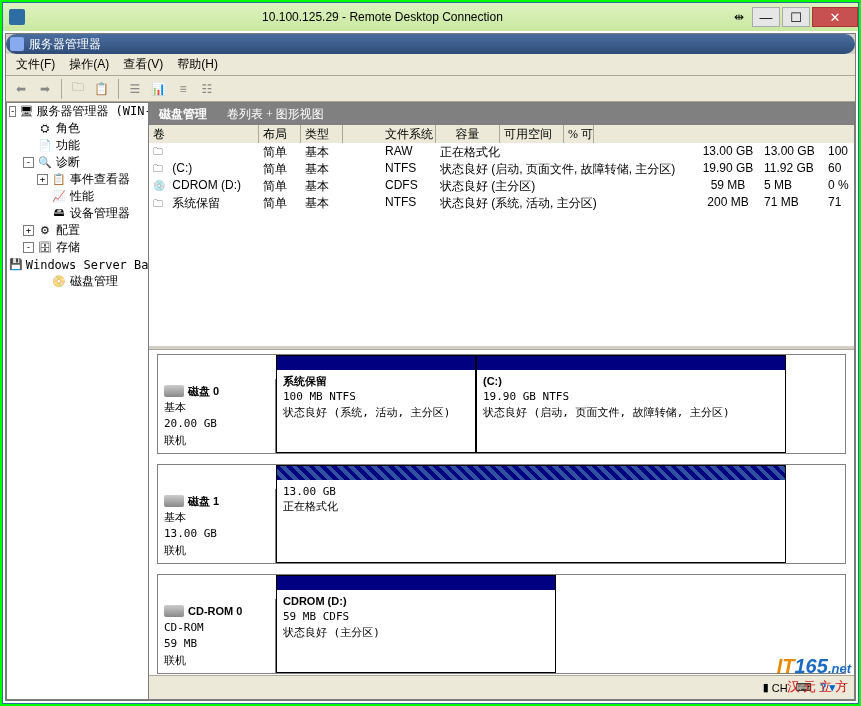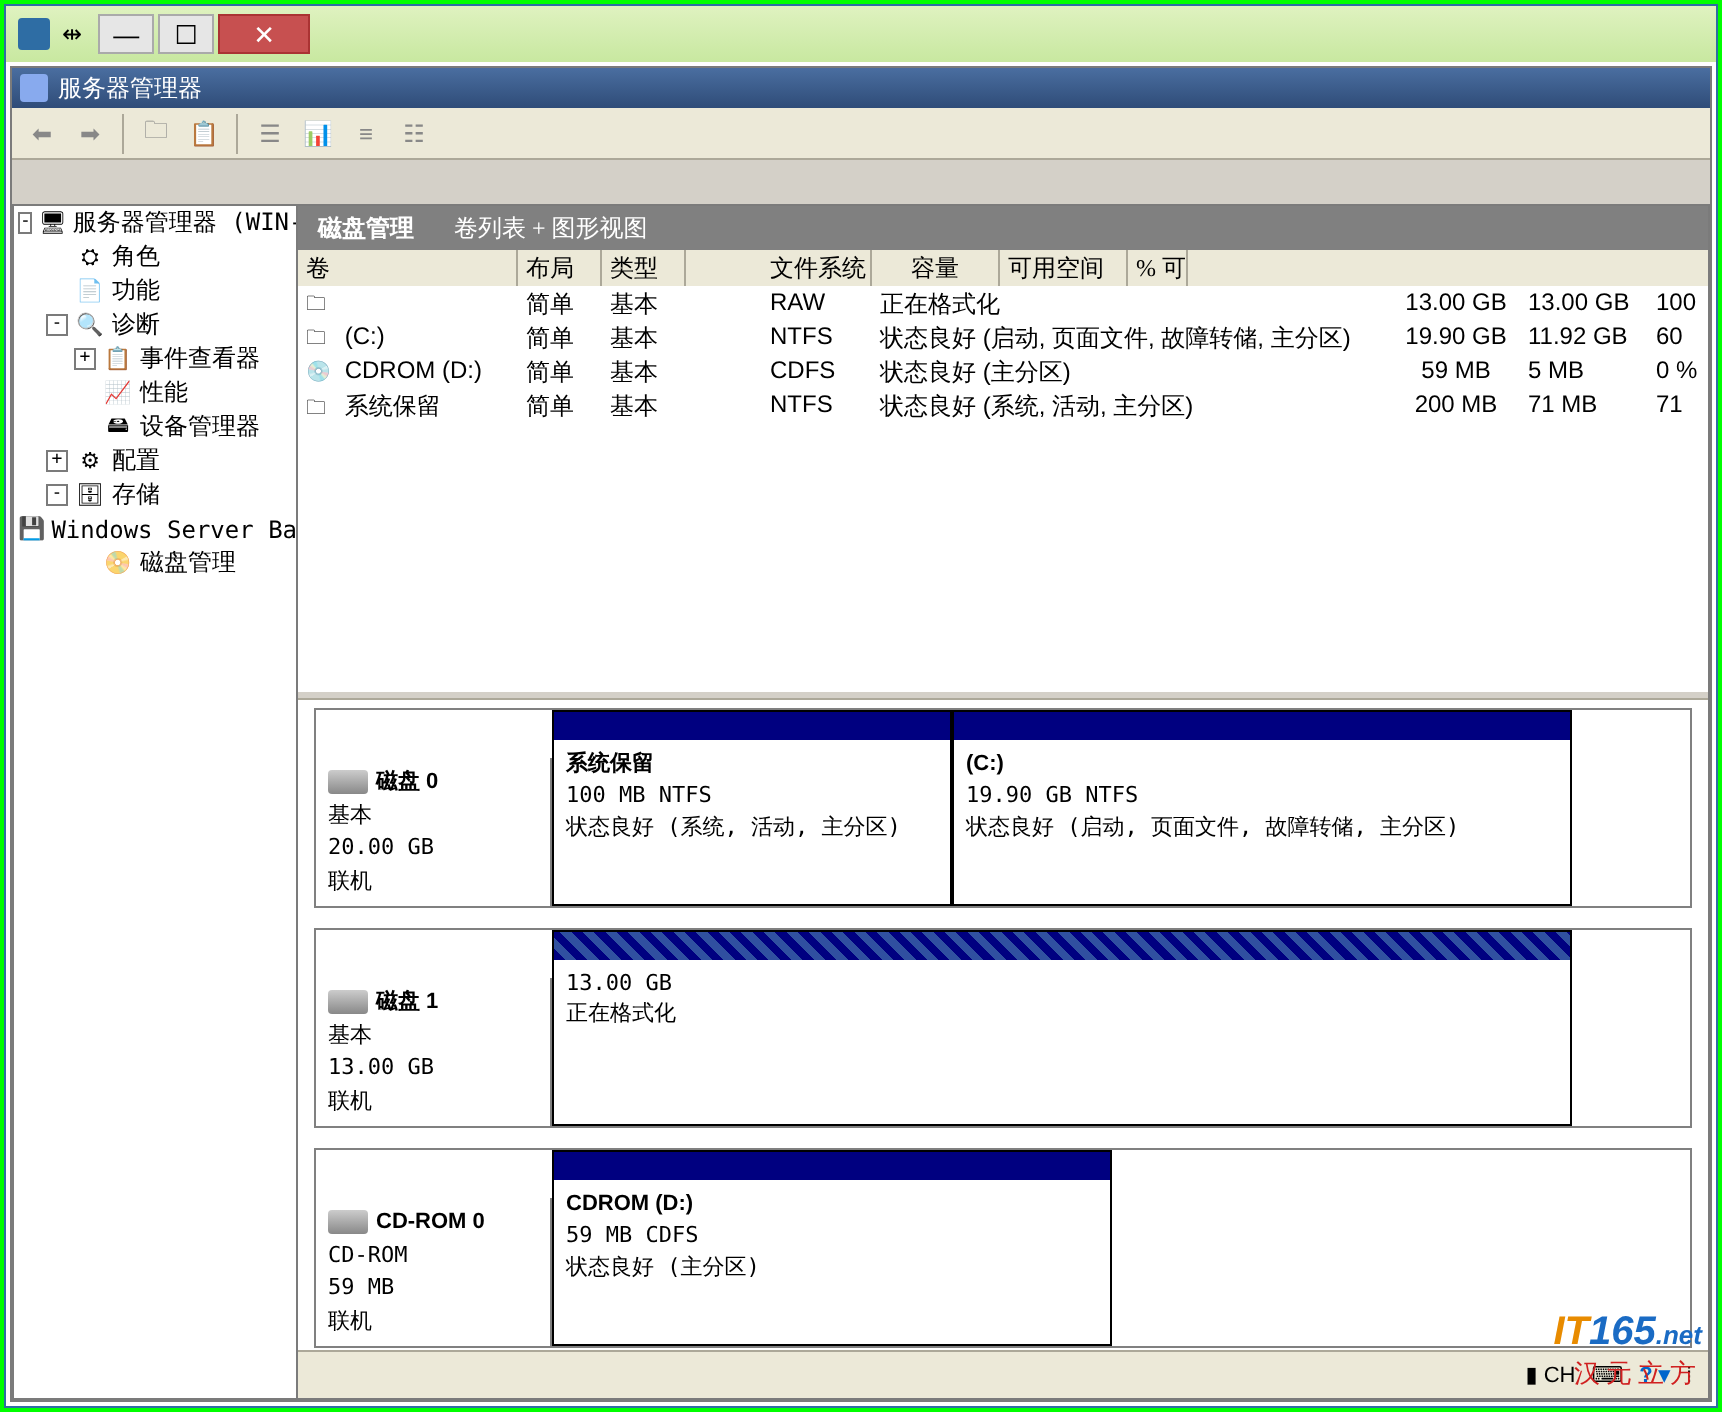--- a/index.html
+++ b/index.html
@@ -9,21 +9,21 @@
 .rdc-window { position: absolute; left: 2px; top: 2px; width: 857px; height: 702px; background: #fff; border: 1px solid #2e6da4; }
 .rdc-titlebar { height: 28px; background: linear-gradient(to bottom, #dff2c0, #c8e8a0); display: flex; align-items: center; position: relative; }
 .rdc-icon { width: 16px; height: 16px; margin: 0 6px; background: #2e6da4; border-radius: 2px; display: inline-block; }
 .rdc-title { flex: 1; text-align: center; font-size: 12px; color: #000; }
 .rdc-pin { font-size: 12px; margin-right: 6px; }
 .rdc-btn { width: 28px; height: 20px; display: inline-flex; align-items: center; justify-content: center; font-size: 13px; background: #e6e6e6; border: 1px solid #aaa; margin-left: 2px; }
 .rdc-close { background: #c75050; color: #fff; border: 1px solid #a33; width: 46px; }
 
 
 .sm-window { position: absolute; left: 2px; top: 30px; right: 2px; bottom: 2px; background: #d4d0c8; border: 1px solid #7b7b7b; }
-.sm-titlebar { height: 20px; background: linear-gradient(to bottom, #4a6ea0, #2f4c78); color: #fff; display: flex; align-items: center; font-size: 12px; padding-left: 4px; }
+.sm-titlebar { height: 20px; background: linear-gradient(to bottom, #4a6ea0, #2f4c78); color: #fff; display: flex; align-items: center; font-size: 12px; padding-left: 4px; border-radius: 10px; }
 .sm-titlebar .icon { display:inline-block; width:14px; height:14px; background:#88aaee; margin-right:5px; border-radius:2px; }
 .sm-menubar { height: 22px; background: #ece9d8; border-bottom: 1px solid #aca899; display: flex; align-items: center; font-size: 12px; padding-left: 4px; gap: 2px; }
 .sm-menubar span { padding: 2px 6px; cursor: default; }
 .sm-toolbar { height: 26px; background: #ece9d8; border-bottom: 1px solid #aca899; display: flex; align-items: center; padding-left: 4px; gap: 2px; }
 .tb-btn { width: 22px; height: 22px; display: inline-flex; align-items: center; justify-content: center; font-size: 12px; color: #888; border: 1px solid transparent; }
 .tb-sep { width: 1px; height: 20px; background: #aca899; margin: 0 3px; }
 
 .sm-content { position: absolute; top: 68px; left: 0; right: 0; bottom: 0; display: flex; }
 .sm-tree { width: 208px; background: #fff; border: 1px solid #7b7b7b; font-size: 12px; overflow: hidden; }
 .tree-row { display: flex; align-items: center; height: 17px; white-space: nowrap; padding-left: 2px; }
@@ -75,30 +75,37 @@
 .watermark .n165 { color: #1a6bc4; }
 .watermark .net { color: #1a6bc4; font-size: 13px; }
 .watermark .sub { font-size: 13px; color: #d02020; font-style: normal; display:block; text-align:right; letter-spacing: 3px; font-weight: normal;}
 </style>
 </head>
 <body>
 
 <div class="rdc-window">
   <div class="rdc-titlebar">
     <span class="rdc-icon"></span>
+    <span class="rdc-title">10.100.125.29 - Remote Desktop Connection</span>
     <span class="rdc-pin">⇹</span>
     <span class="rdc-btn">—</span>
     <span class="rdc-btn">☐</span>
     <span class="rdc-btn rdc-close">✕</span>
   </div>
 
   <div class="sm-window">
     <div class="sm-titlebar">
       <span class="icon"></span>
       <span>服务器管理器</span>
+    </div>
+    <div class="sm-menubar">
+      <span>文件(F)</span>
+      <span>操作(A)</span>
+      <span>查看(V)</span>
+      <span>帮助(H)</span>
     </div>
     <div class="sm-toolbar">
       <span class="tb-btn">⬅</span>
       <span class="tb-btn">➡</span>
       <span class="tb-sep"></span>
       <span class="tb-btn">🗀</span>
       <span class="tb-btn">📋</span>
       <span class="tb-sep"></span>
       <span class="tb-btn">☰</span>
       <span class="tb-btn">📊</span>

